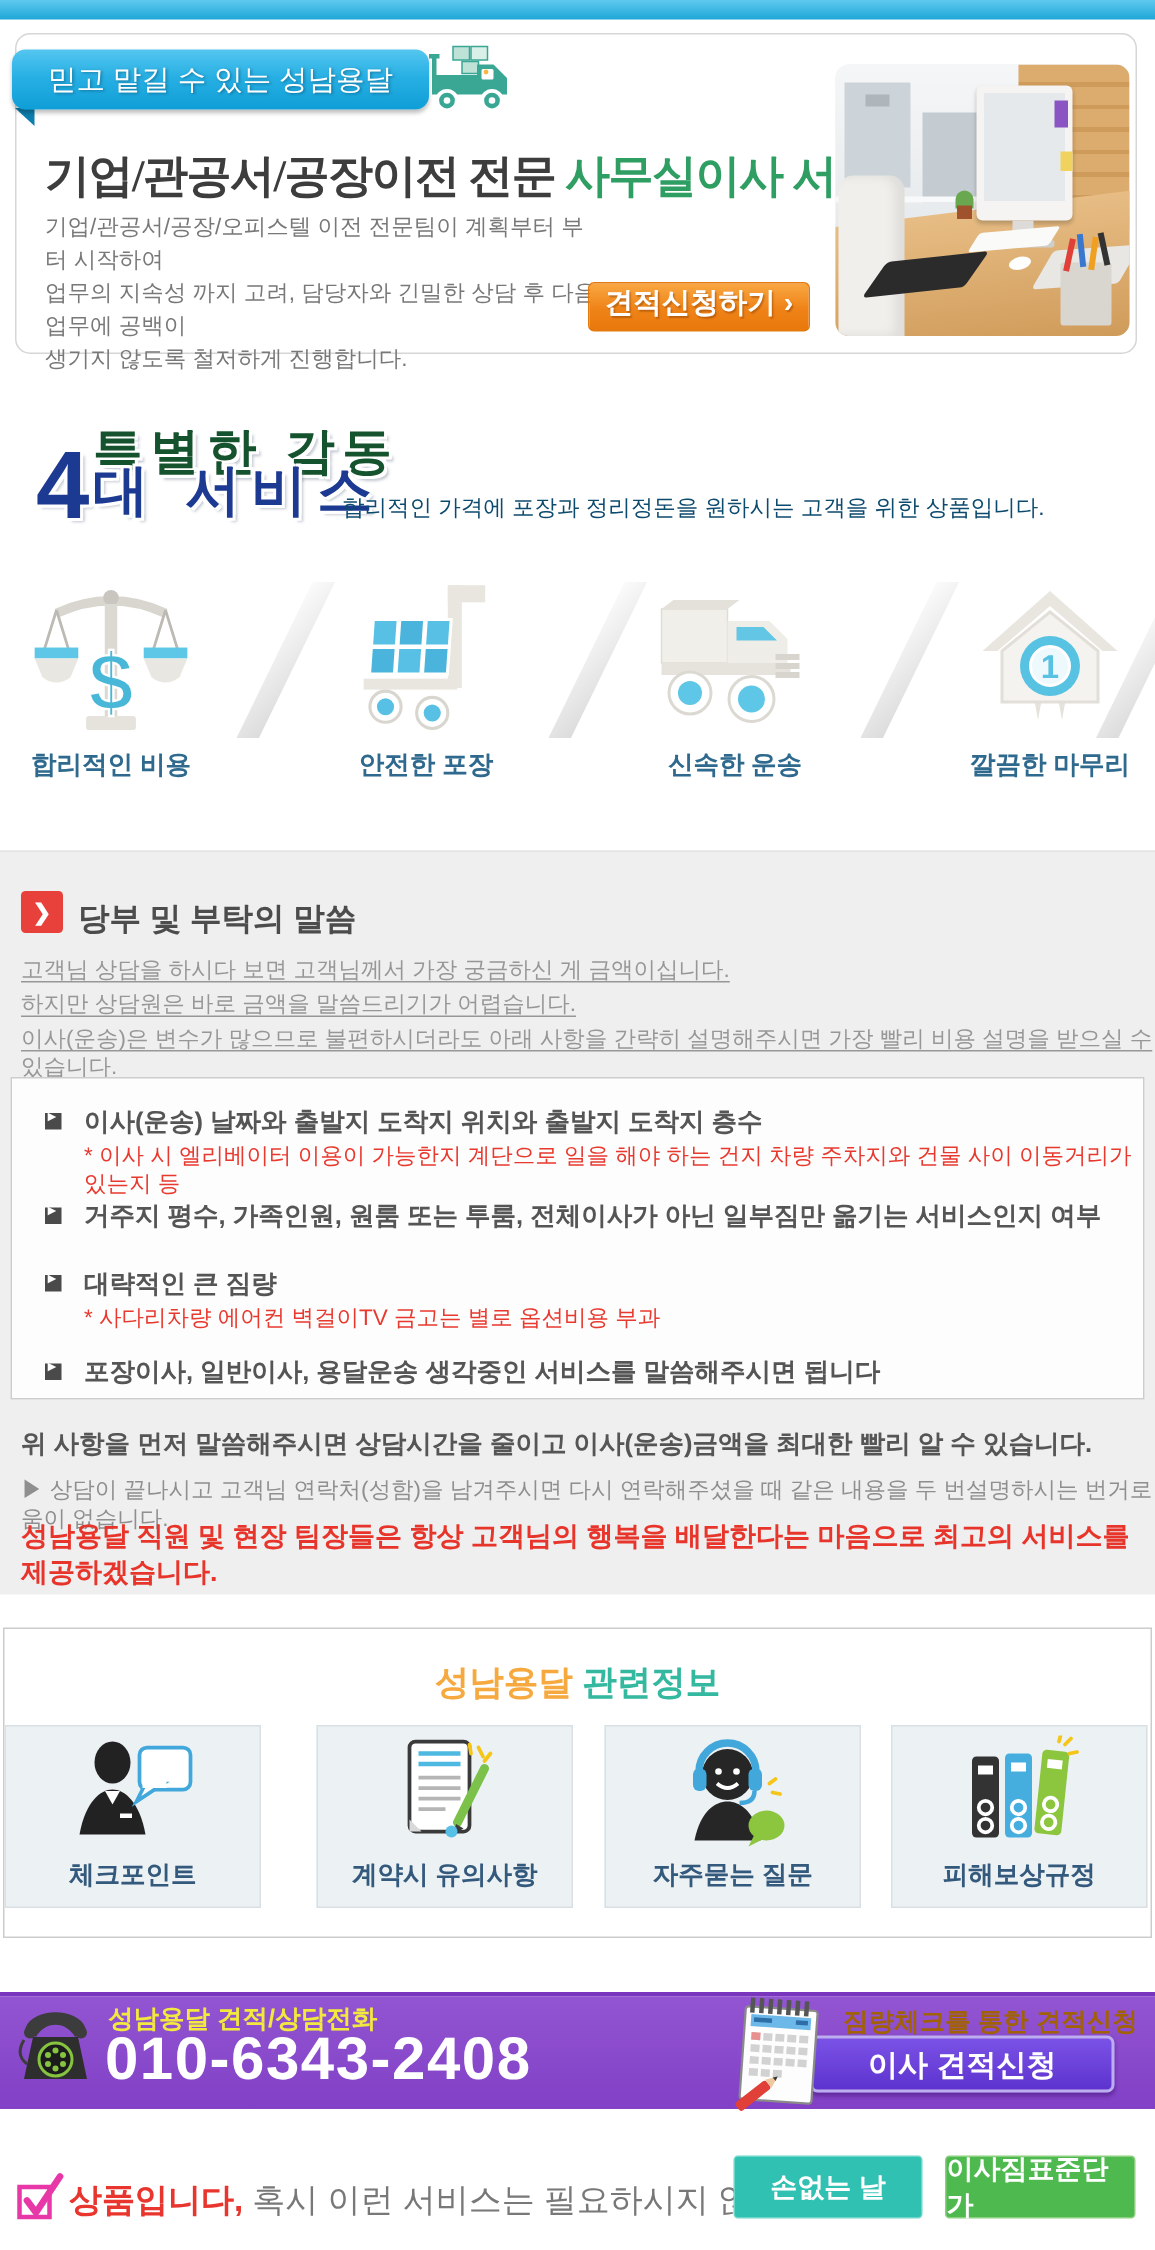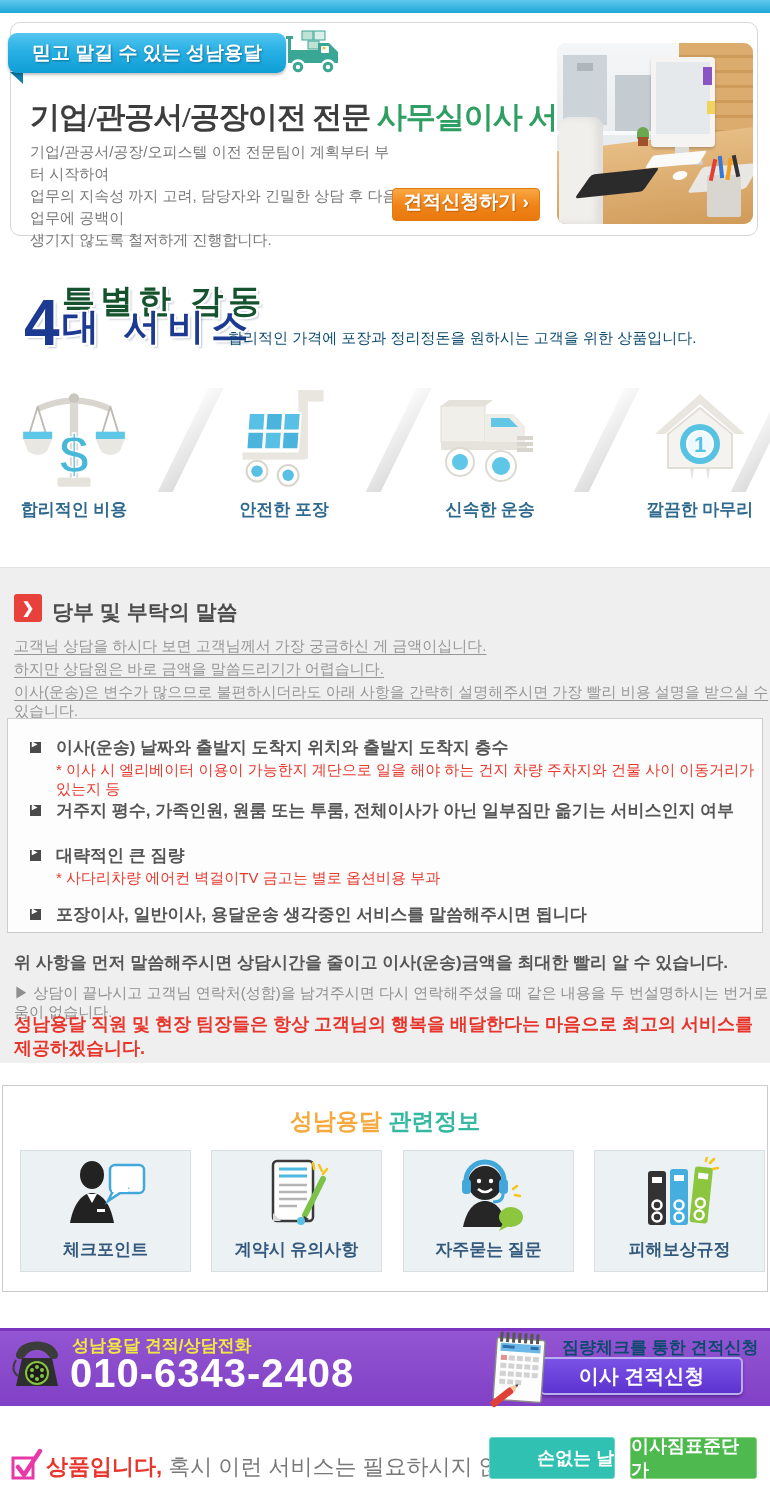--- a/index.html
+++ b/index.html
@@ -9,21 +9,21 @@
 
   
   .topbar { left:0; top:0; width:770px; height:13px;
     background:linear-gradient(to bottom,#5fc9ee,#1ea6d8); }
 
   
   .hero { left:10px; top:22px; width:748px; height:214px; background:#fff;
     border:1px solid #d6d6d6; border-radius:10px; }
   .ribbon { left:8px; top:33px; width:278px; height:40px; border-radius:9px;
     background:linear-gradient(to bottom,#54c6f0 0%,#28b0e4 45%,#0f9ed6 100%);
-    box-shadow:0 2px 3px rgba(0,0,0,.25); color:#fff; font-weight:bold; font-size:19px;
+    box-shadow:0 2px 3px rgba(0,0,0,.25); color:#fff; font-weight:normal; font-size:19px;
     display:flex; align-items:center; justify-content:center; text-shadow:1px 1px 2px rgba(0,60,90,.5); z-index:3; }
   .ribbon-tail { left:10px; top:72px; width:0; height:0; border-top:12px solid #0d7fae;
     border-left:13px solid transparent; z-index:2; }
   .hero-truck { left:286px; top:30px; }
   .hero-title { left:30px; top:97px; font-family:"Liberation Serif", serif; font-size:30px;
     font-weight:bold; color:#3d3d3d; letter-spacing:-1px; white-space:nowrap; }
   .hero-title .accent { color:#2f9e63; }
   .hero-body { left:30px; top:141px; width:370px; font-size:15px; color:#787878; }
   .hero-body div { line-height:22px; }
   .cta-btn { left:392px; top:188px; width:148px; height:33px; border-radius:4px;
@@ -100,33 +100,33 @@
   .card .cicon { flex:1; display:flex; align-items:center; justify-content:center; }
   .card .clbl { font-size:17px; font-weight:bold; color:#33597c; }
 
   
   .contact { left:0; top:1328px; width:770px; height:78px;
     background:linear-gradient(to bottom,#9355d2,#8140c6); border-top:3px solid #7a35be; }
   .c-label { left:72px; top:1334px; font-size:17px; font-weight:bold; color:#f1e93e; }
   .c-phone { left:70px; top:1351px; font-size:40px; font-weight:bold; color:#fff; letter-spacing:1px; }
   .phone-icon { left:12px; top:1336px; }
   .cal-icon { left:489px; top:1331px; z-index:5; }
-  .c-est { left:562px; top:1336px; font-size:17px; font-weight:bold; color:#0c4a6e; }
+  .c-est { left:562px; top:1336px; font-size:17px; font-weight:bold; color:#a16207; }
   .est-btn { left:540px; top:1357px; width:203px; height:38px; border-radius:5px;
     background:linear-gradient(to bottom,#7b52e6,#5d33cf); border:2px solid #bcadf0;
     color:#fff; font-size:20px; font-weight:bold; display:flex; align-items:center; justify-content:center;
     cursor:pointer; box-shadow:0 2px 3px rgba(40,0,90,.4); }
 
   
   .chk { left:10px; top:1448px; }
   .bq { left:46px; top:1452px; font-size:22px; white-space:nowrap; }
   .bq .hl { color:#e8362e; font-weight:bold; }
   .bq .q { color:#787878; }
   .teal-btn { left:489px; top:1437px; width:126px; height:42px; background:#31c1b2; border:1px solid #6ad6c9;
-    border-radius:3px; color:#fff; font-size:18px; font-weight:bold; display:flex; align-items:center; justify-content:flex-end; cursor:pointer; }
+    border-radius:3px; color:#fff; font-size:18px; font-weight:bold; display:flex; align-items:center; justify-content:center; cursor:pointer; }
   .green-btn { left:630px; top:1437px; width:127px; height:42px; background:#4eb94e; border:1px solid #8ad07e;
     border-radius:3px; color:#fff; font-size:18px; font-weight:bold; display:flex; align-items:center; justify-content:center; cursor:pointer; }
 </style>
 </head>
 <body>
 
 <div id="page">
 
   <div class="abs topbar"></div>
 
@@ -291,21 +291,21 @@
   <div class="abs nnote" style="top:869px;">* 사다리차량 에어컨 벽걸이TV 금고는 별로 옵션비용 부과</div>
   <div class="abs nitem" style="top:903px;"><span class="bullet"></span><span>포장이사, 일반이사, 용달운송 생각중인 서비스를 말씀해주시면 됩니다</span></div>
 
   <div class="abs sum-bold">위 사항을 먼저 말씀해주시면 상담시간을 줄이고 이사(운송)금액을 최대한 빨리 알 수 있습니다.</div>
   <div class="abs sum-sub">▶ 상담이 끝나시고 고객님 연락처(성함)을 남겨주시면 다시 연락해주셨을 때 같은 내용을 두 번설명하시는 번거로움이 없습니다.</div>
   <div class="abs sum-red">성남용달 직원 및 현장 팀장들은 항상 고객님의 행복을 배달한다는 마음으로 최고의 서비스를 제공하겠습니다.</div>
 
   <div class="abs related"></div>
   <div class="abs rel-title"><span class="o">성남용달</span><span class="t"> 관련정보</span></div>
 
-  <div class="abs card" style="left:20px;">
+  <div class="abs card" style="left:3px;">
     <div class="cicon">
       <svg width="80" height="76" viewBox="0 0 80 76">
         <ellipse cx="26" cy="18" rx="12" ry="14" fill="#222"></ellipse>
         <path d="M4 66 C8 44 18 36 26 36 C34 36 44 44 48 66 Z" fill="#222"></path>
         <polygon points="21,37 31,37 26,46" fill="#fff"></polygon>
         <rect x="31" y="52" width="8" height="3" fill="#fff"></rect>
         <rect x="44" y="8" width="34" height="28" rx="5" fill="#fff" stroke="#42a8dc" stroke-width="2.5"></rect>
         <polygon points="48,32 60,32 42,44" fill="#fff" stroke="#42a8dc" stroke-width="2.5"></polygon>
         <rect x="46" y="30" width="16" height="5" fill="#fff"></rect>
       </svg>

